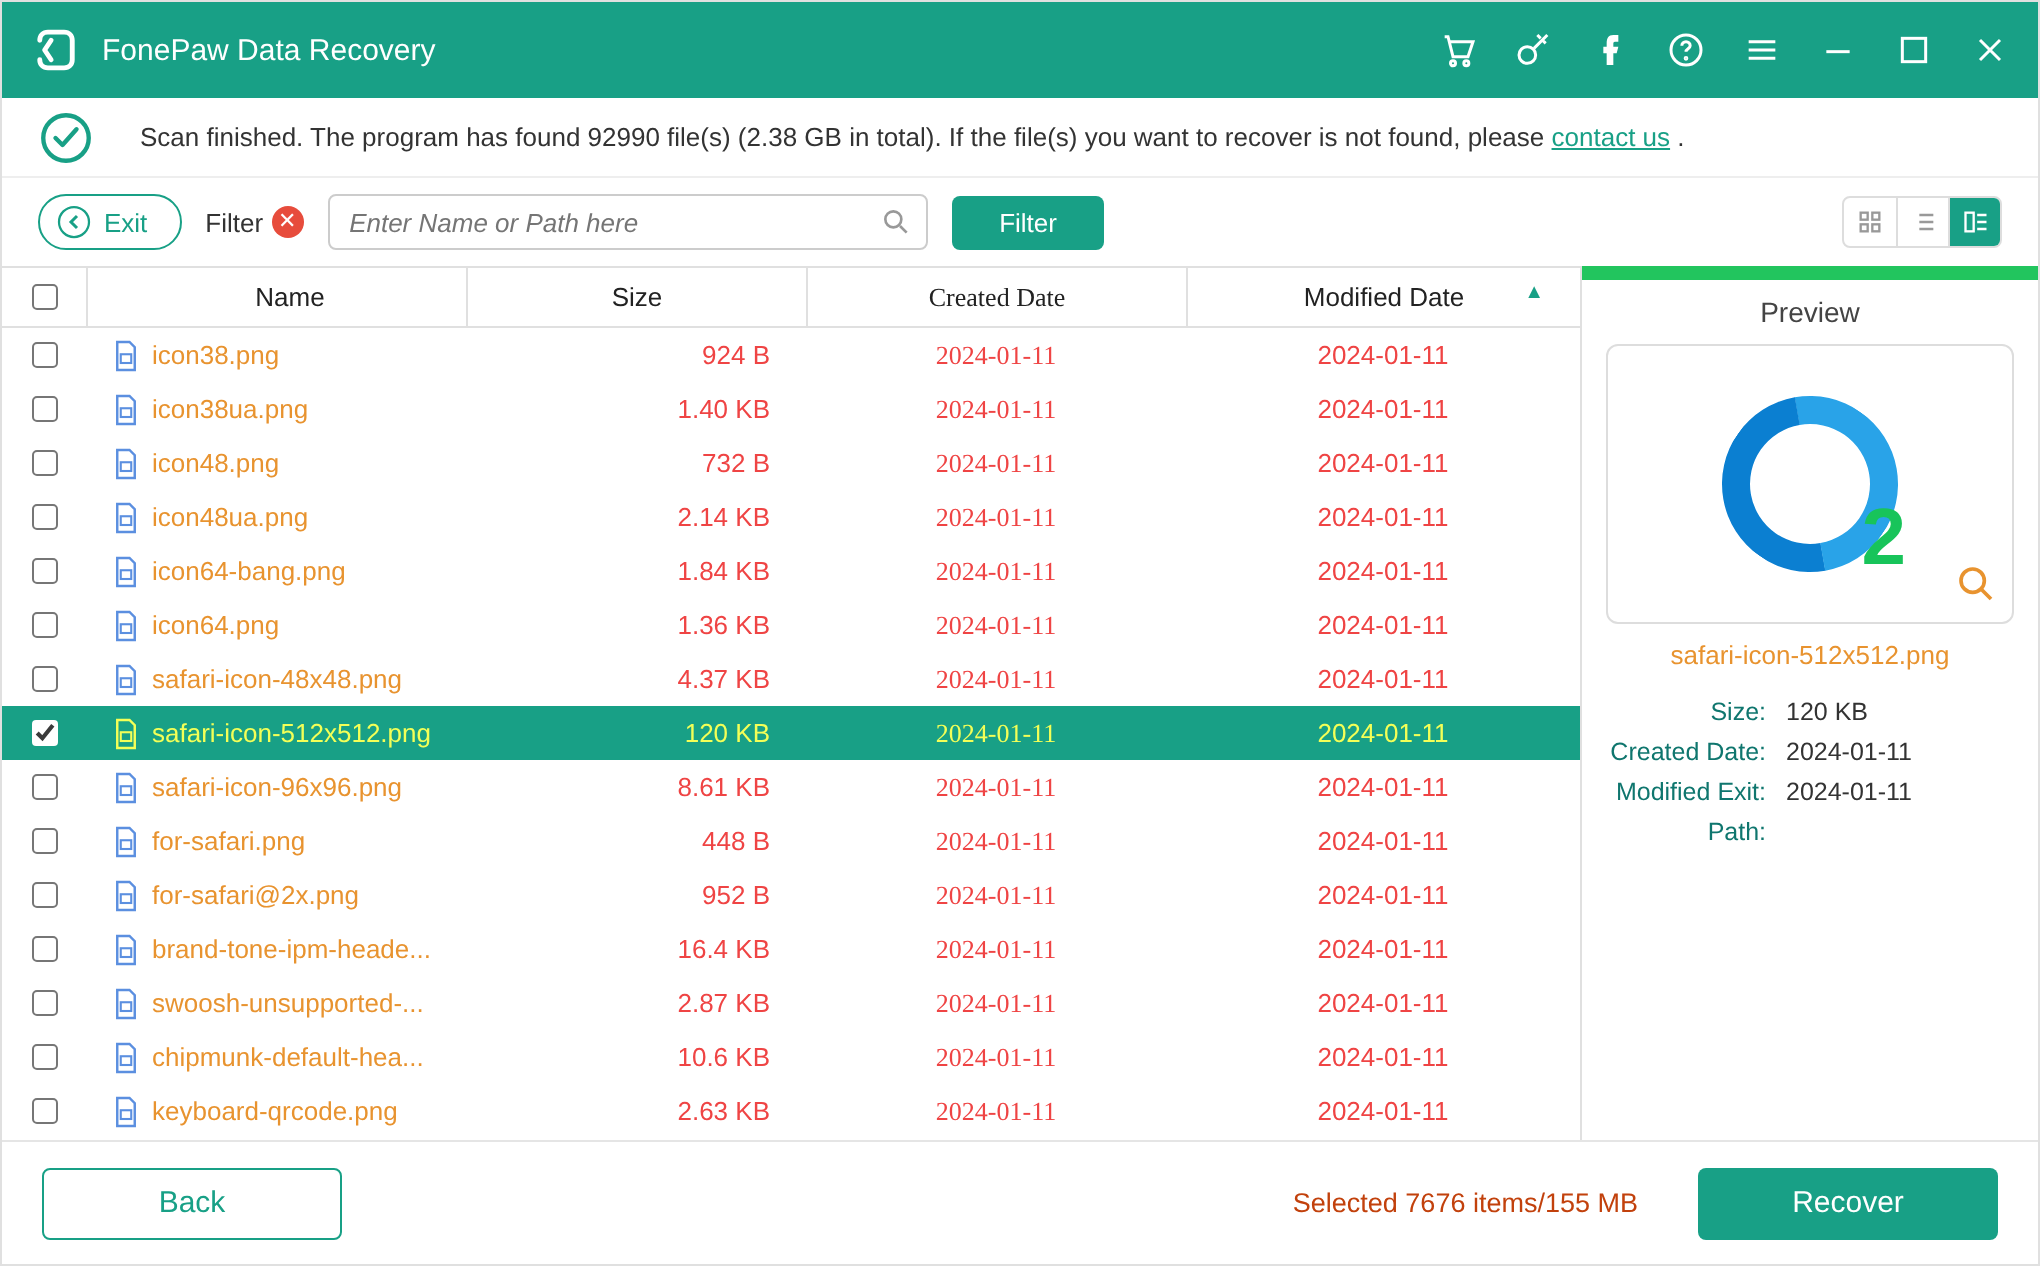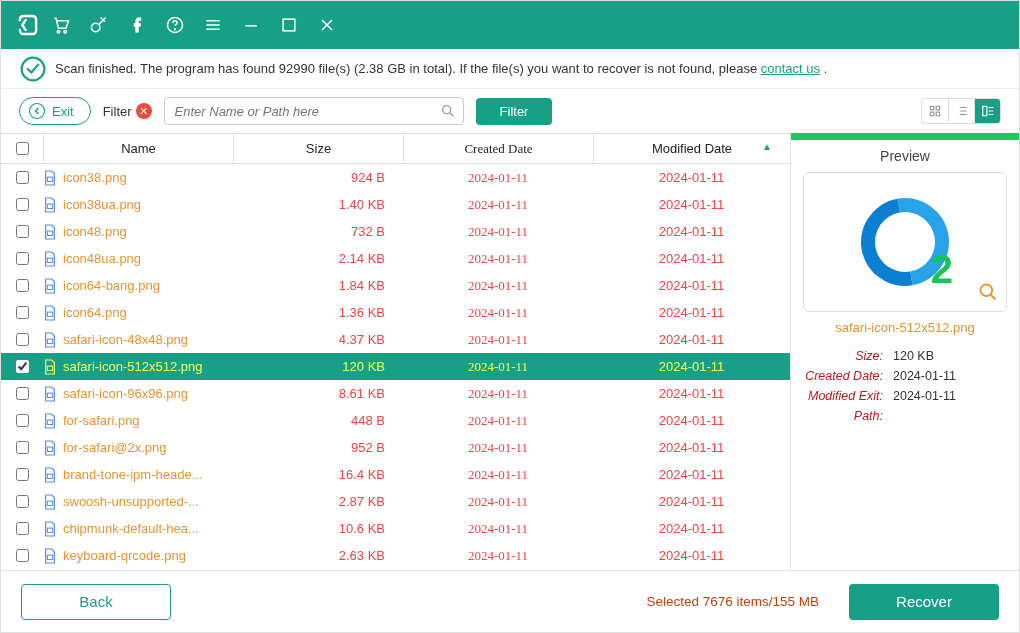--- a/index.html
+++ b/index.html
@@ -7,21 +7,21 @@
 
     
     .titlebar { height: 48px; background: #18a086; color: #fff; display: flex; align-items: center; padding: 0 14px; gap: 10px; }
     .titlebar .logo { width: 26px; height: 26px; }
     .titlebar .app-title { font-size: 15px; font-weight: 500; flex: 1; }
     .titlebar .tb-icons { display: flex; gap: 18px; align-items: center; }
     .titlebar .tb-icons svg, .titlebar .tb-icons .winbtn { width: 20px; height: 20px; stroke: #fff; fill: none; stroke-width: 1.8; cursor: pointer; }
     .winbtn { display: inline-flex; align-items: center; justify-content: center; }
 
     
-    .status-row { height: 40px; display: flex; align-items: center; padding: 0 18px; gap: 8px; border-bottom: 1px solid #eee; font-size: 13px; color: #333; }
+    .status-row { height: 40px; display: flex; align-items: center; padding: 0 18px; gap: 23px; border-bottom: 1px solid #eee; font-size: 13px; color: #333; }
     .status-row svg.check { width: 28px; height: 28px; flex-shrink: 0; }
     .status-row a { color: #18a086; text-decoration: underline; }
 
     
     .toolbar { height: 44px; display: flex; align-items: center; padding: 0 18px; gap: 12px; }
     .exit-btn { display: flex; align-items: center; gap: 6px; border: 1px solid #18a086; color: #18a086; border-radius: 16px; padding: 4px 16px 4px 8px; font-size: 13px; cursor: pointer; background: #fff; }
     .exit-btn svg { width: 18px; height: 18px; }
     .filter-label { font-size: 13px; color: #333; display: flex; align-items: center; gap: 4px; }
     .filter-label .fx { width: 16px; height: 16px; background: #e74c3c; border-radius: 50%; color: #fff; display: inline-flex; align-items: center; justify-content: center; font-size: 11px; line-height: 1; cursor: pointer; }
     .search-box { position: relative; width: 300px; }
@@ -35,21 +35,21 @@
     .view-switch .vs.active { background: #18a086; }
     .view-switch .vs svg { width: 14px; height: 14px; stroke: #999; fill: none; stroke-width: 2; }
     .view-switch .vs.active svg { stroke: #fff; }
     .view-switch .vs + .vs { border-left: 1px solid #ddd; }
 
     
     .main { display: flex; height: 438px; }
     .table-wrap { flex: 1; border-top: 1px solid #e0e0e0; border-right: 1px solid #e0e0e0; display: flex; flex-direction: column; overflow: hidden; }
     .thead { display: flex; height: 30px; align-items: center; font-size: 13px; color: #222; border-bottom: 1px solid #e0e0e0; }
     .col-chk { width: 42px; display: flex; align-items: center; justify-content: center; }
-    .col-name { width: 190px; padding-left: 0; }
+    .col-name { width: 190px; padding-left: 13px; }
     .thead .col-name { text-align: center; }
     .col-size { width: 170px; text-align: center; }
     .col-created { width: 190px; text-align: center; font-family: Liberation Serif, serif; }
     .col-modified { flex: 1; text-align: center; position: relative; }
     .thead .sort-ind { position: absolute; right: 18px; top: 7px; color: #18a086; font-size: 10px; }
 
     .tbody { flex: 1; overflow: hidden; }
     .row { display: flex; height: 27px; align-items: center; font-size: 13px; }
     .row .col-name { display: flex; align-items: center; gap: 6px; color: #e8932f; overflow: hidden; white-space: nowrap; text-overflow: ellipsis; }
     .row .col-name .fname { overflow: hidden; white-space: nowrap; text-overflow: ellipsis; }
@@ -63,21 +63,21 @@
     .row.selected .file-ico path, .row.selected .file-ico rect { stroke: #f3ff57; }
 
     
     .preview { width: 228px; border-top: 7px solid #22c55e; padding: 8px 12px; font-size: 13px; color: #333; }
     .preview h4 { text-align: center; font-weight: 500; font-size: 14px; color: #444; margin-bottom: 8px; }
     .thumb-box { border: 1px solid #ddd; border-radius: 6px; height: 140px; position: relative; display: flex; align-items: center; justify-content: center; margin-bottom: 8px; }
     .thumb-box .magnify { position: absolute; right: 8px; bottom: 6px; cursor: pointer; }
     .thumb-box .magnify svg { width: 20px; height: 20px; stroke: #e8932f; fill: none; stroke-width: 2.2; }
     .pv-name { text-align: center; color: #e8932f; font-size: 13px; margin-bottom: 14px; word-break: break-all; }
     .pv-row { display: flex; margin-bottom: 6px; font-size: 12.5px; }
-    .pv-row .k { width: 90px; text-align: right; color: #b91c1c; padding-right: 10px; font-style: italic; }
+    .pv-row .k { width: 90px; text-align: right; color: #0f766e; padding-right: 10px; }
     .pv-row .v { flex: 1; color: #333; }
 
     
     .footer { height: 62px; border-top: 1px solid #e5e5e5; display: flex; align-items: center; padding: 0 20px; gap: 20px; background: #fff; position: absolute; bottom: 0; left: 0; right: 0; }
     .back-btn { width: 150px; height: 36px; border: 1.5px solid #18a086; color: #18a086; background: #fff; border-radius: 4px; font-size: 15px; cursor: pointer; }
     .footer .sp { flex: 1; }
     .sel-info { font-size: 13.5px; color: #c2410c; margin-right: 10px; }
     .recover-btn { width: 150px; height: 36px; background: #18a086; color: #fff; border: none; border-radius: 4px; font-size: 15px; cursor: pointer; }
 
     
@@ -88,20 +88,21 @@
     .thead .col-chk { border-left: none; }
   </style>
 </head>
 <body>
 
 <div class="titlebar">
   <svg class="logo" viewBox="0 0 32 32">
       <path d="M6 10c0-3 2-5 5-5h10c3 0 5 2 5 5v12c0 3-2 5-5 5H11c-3 0-5-2-5-5" fill="none" stroke="#fff" stroke-width="3" stroke-linecap="round"></path>
       <path d="M13 22l-4-6 4-6" fill="none" stroke="#fff" stroke-width="3" stroke-linecap="round" stroke-linejoin="round"></path>
     </svg>
+  <span class="app-title">FonePaw Data Recovery</span>
   <div class="tb-icons">
     <svg viewBox="0 0 24 24">
         <path d="M4 4h2l3 12h9l3-9H7"></path>
         <circle cx="9" cy="20" r="1.5"></circle>
         <circle cx="17" cy="20" r="1.5"></circle>
       </svg>
     <svg viewBox="0 0 24 24">
         <circle cx="8" cy="15" r="5"></circle>
         <path d="M12 11l8-8m-3 3l2 2m-5-5l2 2"></path>
       </svg>

